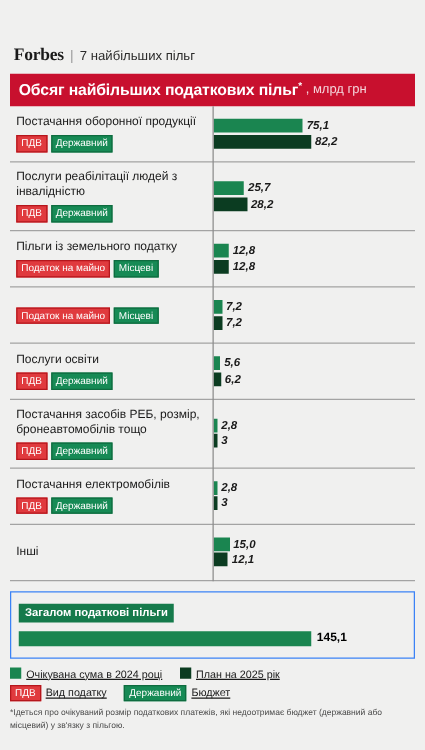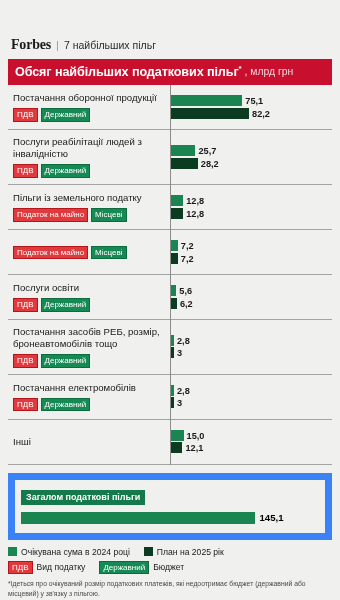--- a/index.html
+++ b/index.html
@@ -60,29 +60,29 @@
     white-space: nowrap; line-height: 1.15;
   }
   .tag.tax { background: #e03a3e; border: 1px solid #b5161c; }
   .tag.budget { background: #168a55; border: 1px solid #0e6b3f; }
 
   .row-bars {
     flex: 1; position: relative;
     padding: 0 4px 0 1px;
     display: flex; flex-direction: column; justify-content: center; gap: 1.5px;
   }
-  .bar-line { display: flex; align-items: flex-end; height: 11px; }
+  .bar-line { display: flex; align-items: flex-start; height: 11px; font-style: italic; }
   .bar { height: 11px; background: #1a8550; }
   .bar.plan { background: #0b3c21; }
   .bar-val { font-size: 9.2px; font-weight: bold; color: #1a1a1a; margin-left: 3px; white-space: nowrap; }
 
   
   .totals {
     margin: 8px 8px 0 8px;
-    border: 7px solid #3b82f6;
+    border: 1px solid #3b82f6;
     background: #f0f0ef;
     padding: 6px 8px 9px 6px;
     position: relative;
   }
   .totals-badge {
     display: inline-block; background: #157a4b; color: #fff;
     font-size: 9px; font-weight: bold; padding: 2px 5px 3px 5px;
     margin-bottom: 7px;
   }
   .totals-bars { display: flex; flex-direction: column; gap: 2px; }
@@ -91,21 +91,21 @@
   .totals-bar.plan { background: #0b3c21; }
   .totals-val { font-size: 9.6px; font-weight: bold; margin-left: 4px; }
 
   
   .legend { margin: 7px 8px 0 8px; }
   .legend-row { display: flex; align-items: center; gap: 5px; margin-bottom: 4px; }
   .legend-item { display: flex; align-items: center; gap: 4px; margin-right: 9px; }
   .swatch { width: 9px; height: 9px; display: inline-block; }
   .swatch.exp { background: #1a8550; }
   .swatch.plan { background: #0b3c21; }
-  .legend-text { font-size: 8.6px; color: #1a1a1a; }
+  .legend-text { font-size: 8.6px; color: #1a1a1a; text-decoration: underline; }
 
   
   .footnote {
     margin: 5px 8px 0 8px;
     font-size: 6.8px; line-height: 1.45; color: #4a4a4a;
   }
 </style>
 </head>
 <body>
 

